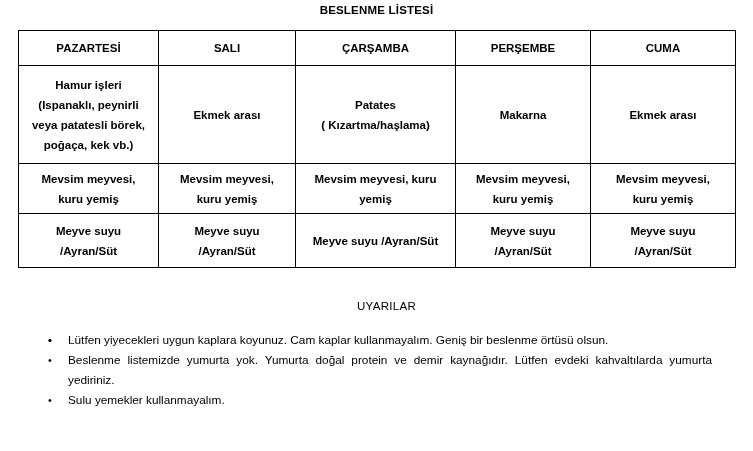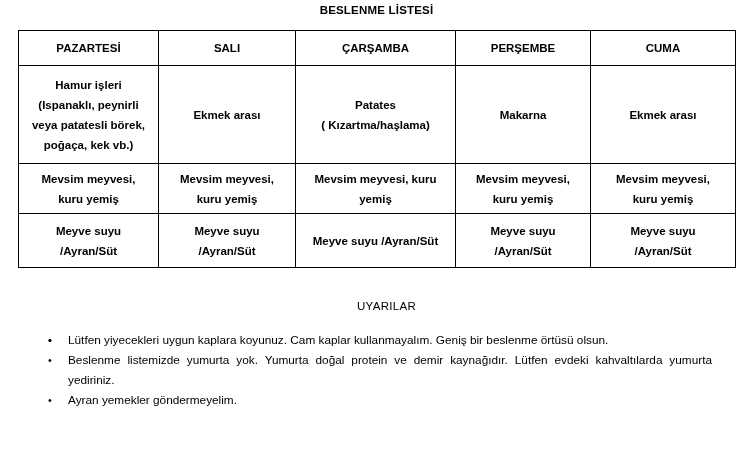--- a/index.html
+++ b/index.html
@@ -151,17 +151,17 @@
     <li>
       <span class="bullet">•</span>
       <span>Lütfen yiyecekleri uygun kaplara koyunuz. Cam kaplar kullanmayalım. Geniş bir beslenme örtüsü olsun.</span>
     </li>
     <li>
       <span class="bullet">•</span>
       <span>Beslenme listemizde yumurta yok. Yumurta doğal protein ve demir kaynağıdır. Lütfen evdeki kahvaltılarda yumurta yediriniz.</span>
     </li>
     <li>
       <span class="bullet">•</span>
-      <span>Ayran yemekler göndermeyelim.</span>
+      <span>Sulu yemekler kullanmayalım.</span>
     </li>
   </ul>
 
 </div>
 
 </body></html>

